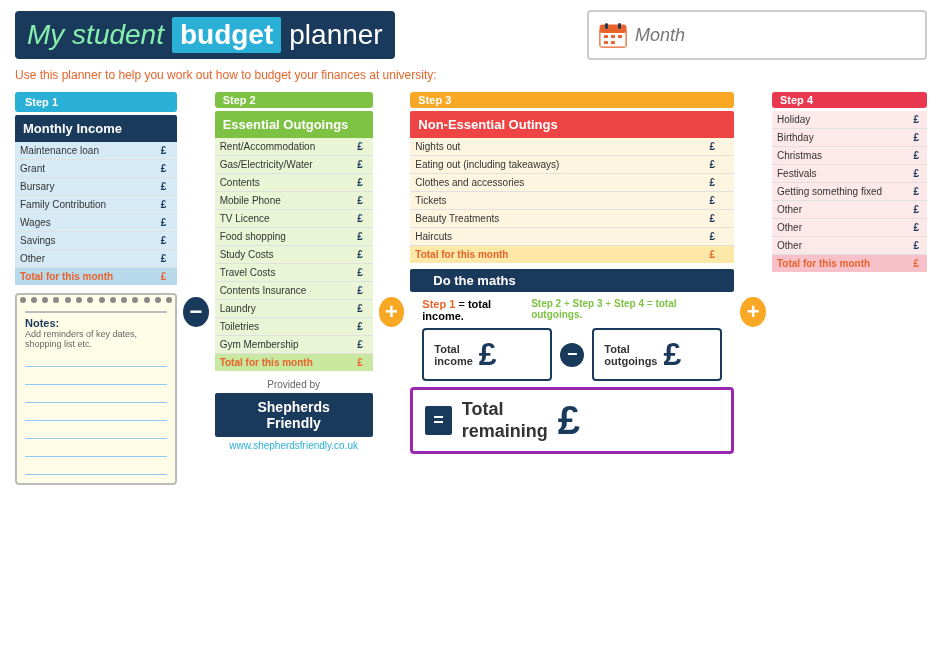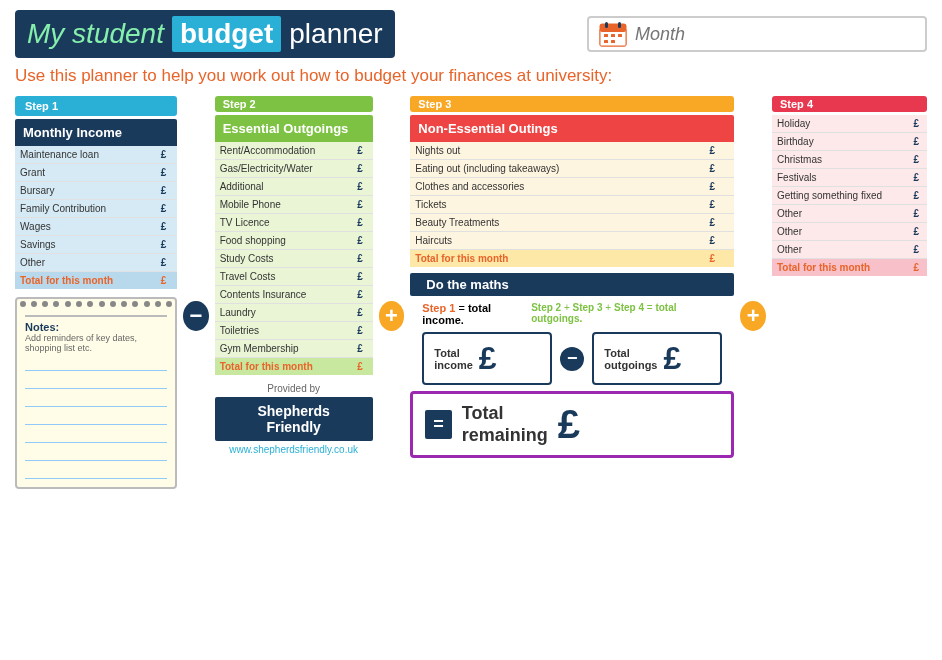--- a/index.html
+++ b/index.html
@@ -55,40 +55,40 @@
       margin-left: 8px;
     }
 
     .month-input-wrap {
       display: flex;
       align-items: center;
       border: 2px solid #ccc;
       border-radius: 4px;
       padding: 6px 10px;
       width: 340px;
-      height: 36px;
+      height: 50px;
     }
     .calendar-icon {
       width: 28px;
       height: 28px;
       margin-right: 8px;
       flex-shrink: 0;
     }
     .month-input {
       border: none;
       outline: none;
       font-size: 18px;
       color: #aaa;
       width: 100%;
       font-style: italic;
     }
 
     .subtitle {
       color: #e8642a;
-      font-size: 17px;
+      font-size: 12px;
       margin-bottom: 10px;
     }
 
     
     .main-grid {
       display: flex;
       gap: 6px;
       align-items: flex-start;
     }
 
@@ -224,21 +224,21 @@
     }
     .shepherds-url {
       font-size: 10px;
       color: #2ab0d6;
       margin-top: 3px;
     }
 
     .do-maths-box {
       background: #1a3a5c;
       color: #fff;
-      padding: 4px 16px;
+      padding: 4px 23px;
       font-weight: bold;
       font-size: 13px;
       border-radius: 2px;
     }
 
     .maths-content {
       padding: 6px 12px;
     }
     .maths-steps {
       display: flex;
@@ -432,21 +432,21 @@
           <tbody id="step2-tbody">
               <tr>
                 <td>Rent/Accommodation</td>
                 <td>£</td>
               </tr>
               <tr>
                 <td>Gas/Electricity/Water</td>
                 <td>£</td>
               </tr>
               <tr>
-                <td>Additional</td>
+                <td>Contents</td>
                 <td>£</td>
               </tr>
               <tr>
                 <td>Mobile Phone</td>
                 <td>£</td>
               </tr>
               <tr>
                 <td>TV Licence</td>
                 <td>£</td>
               </tr>

